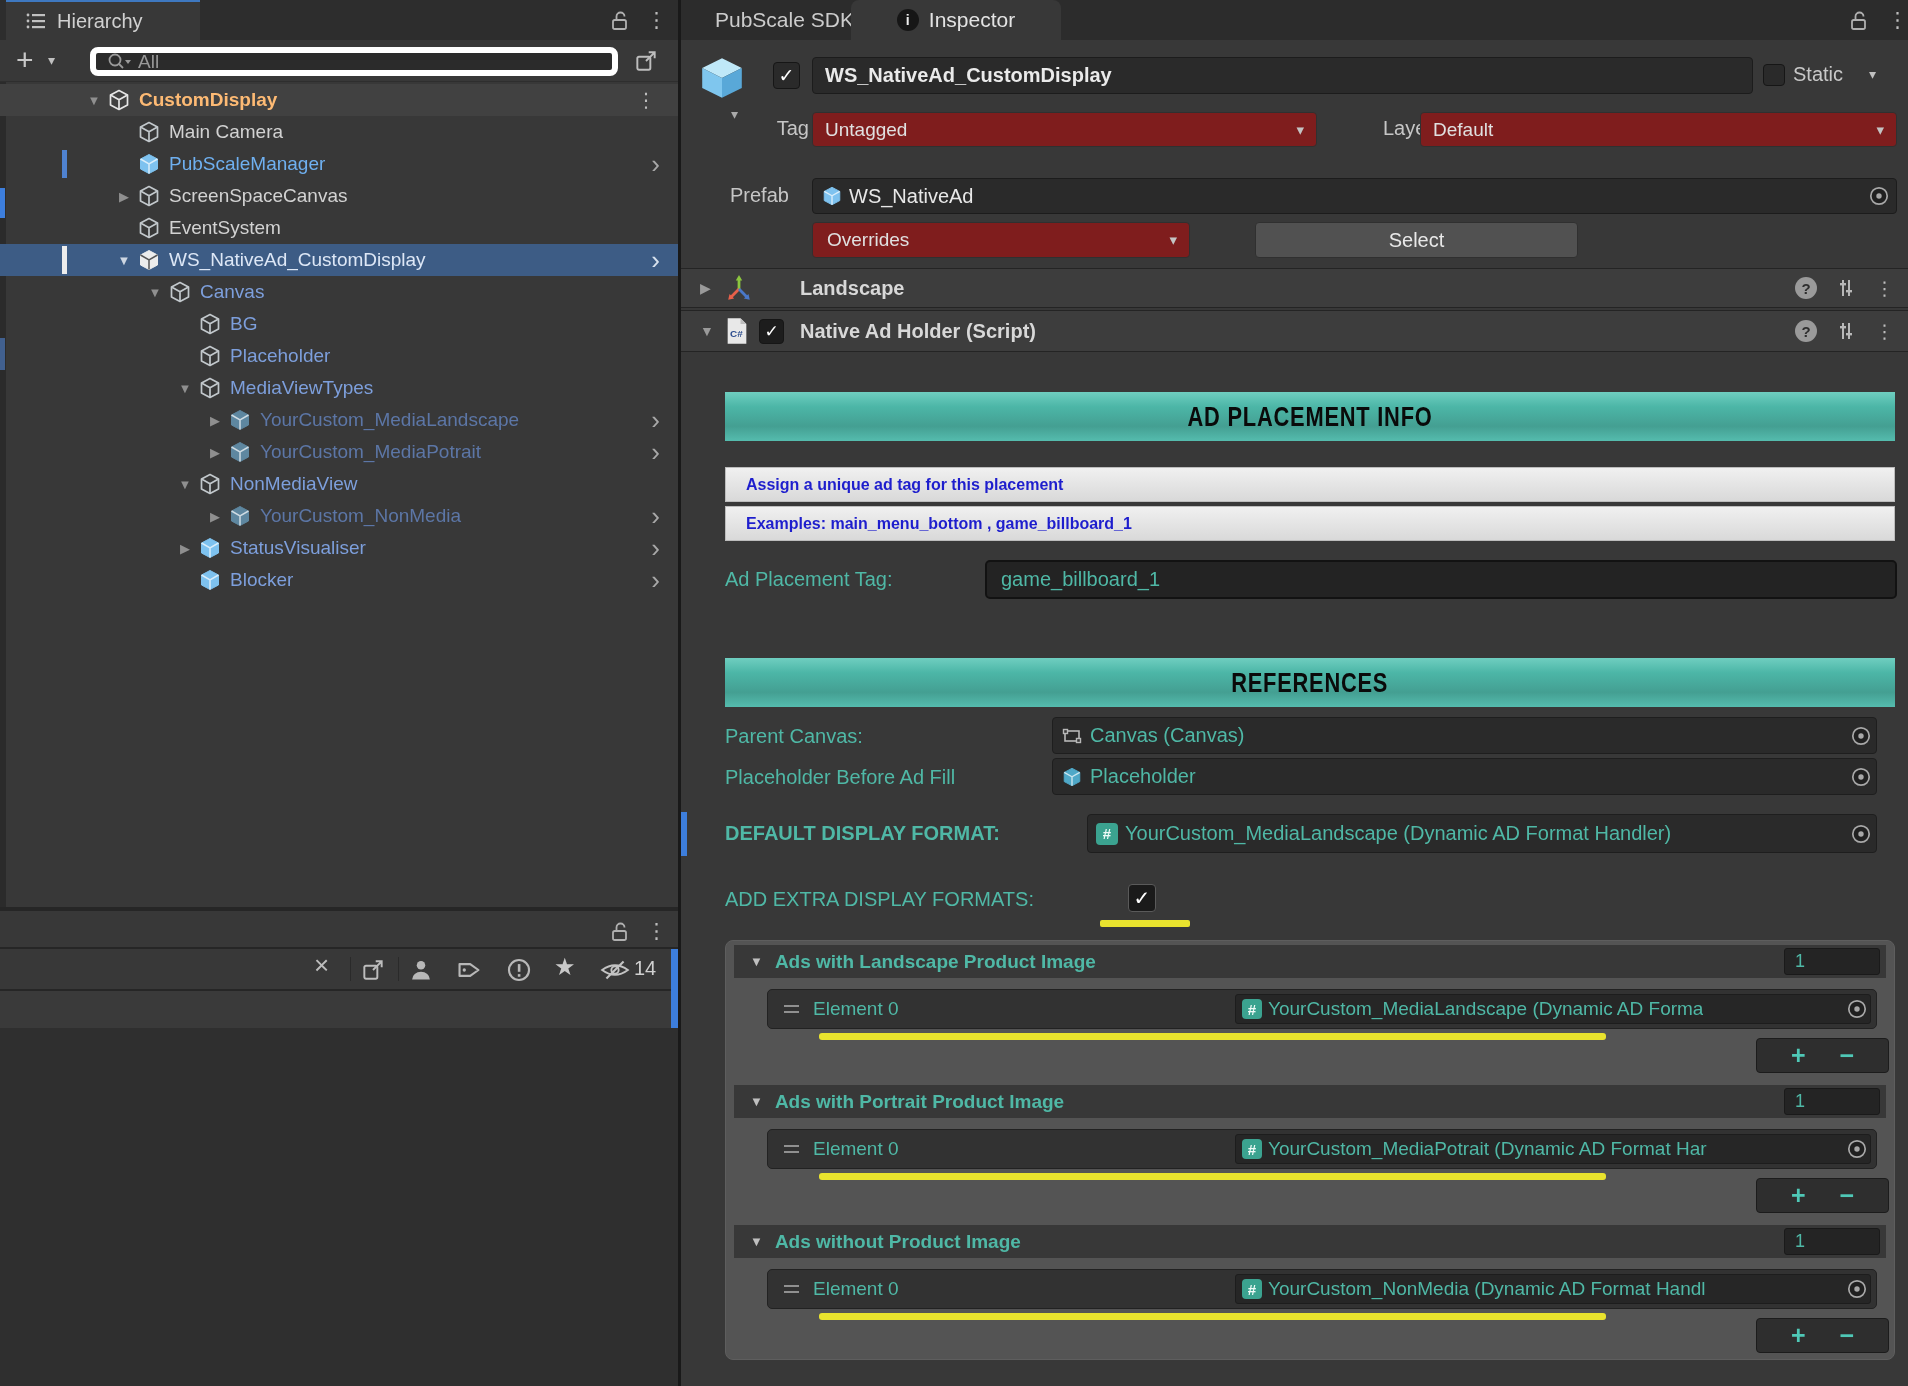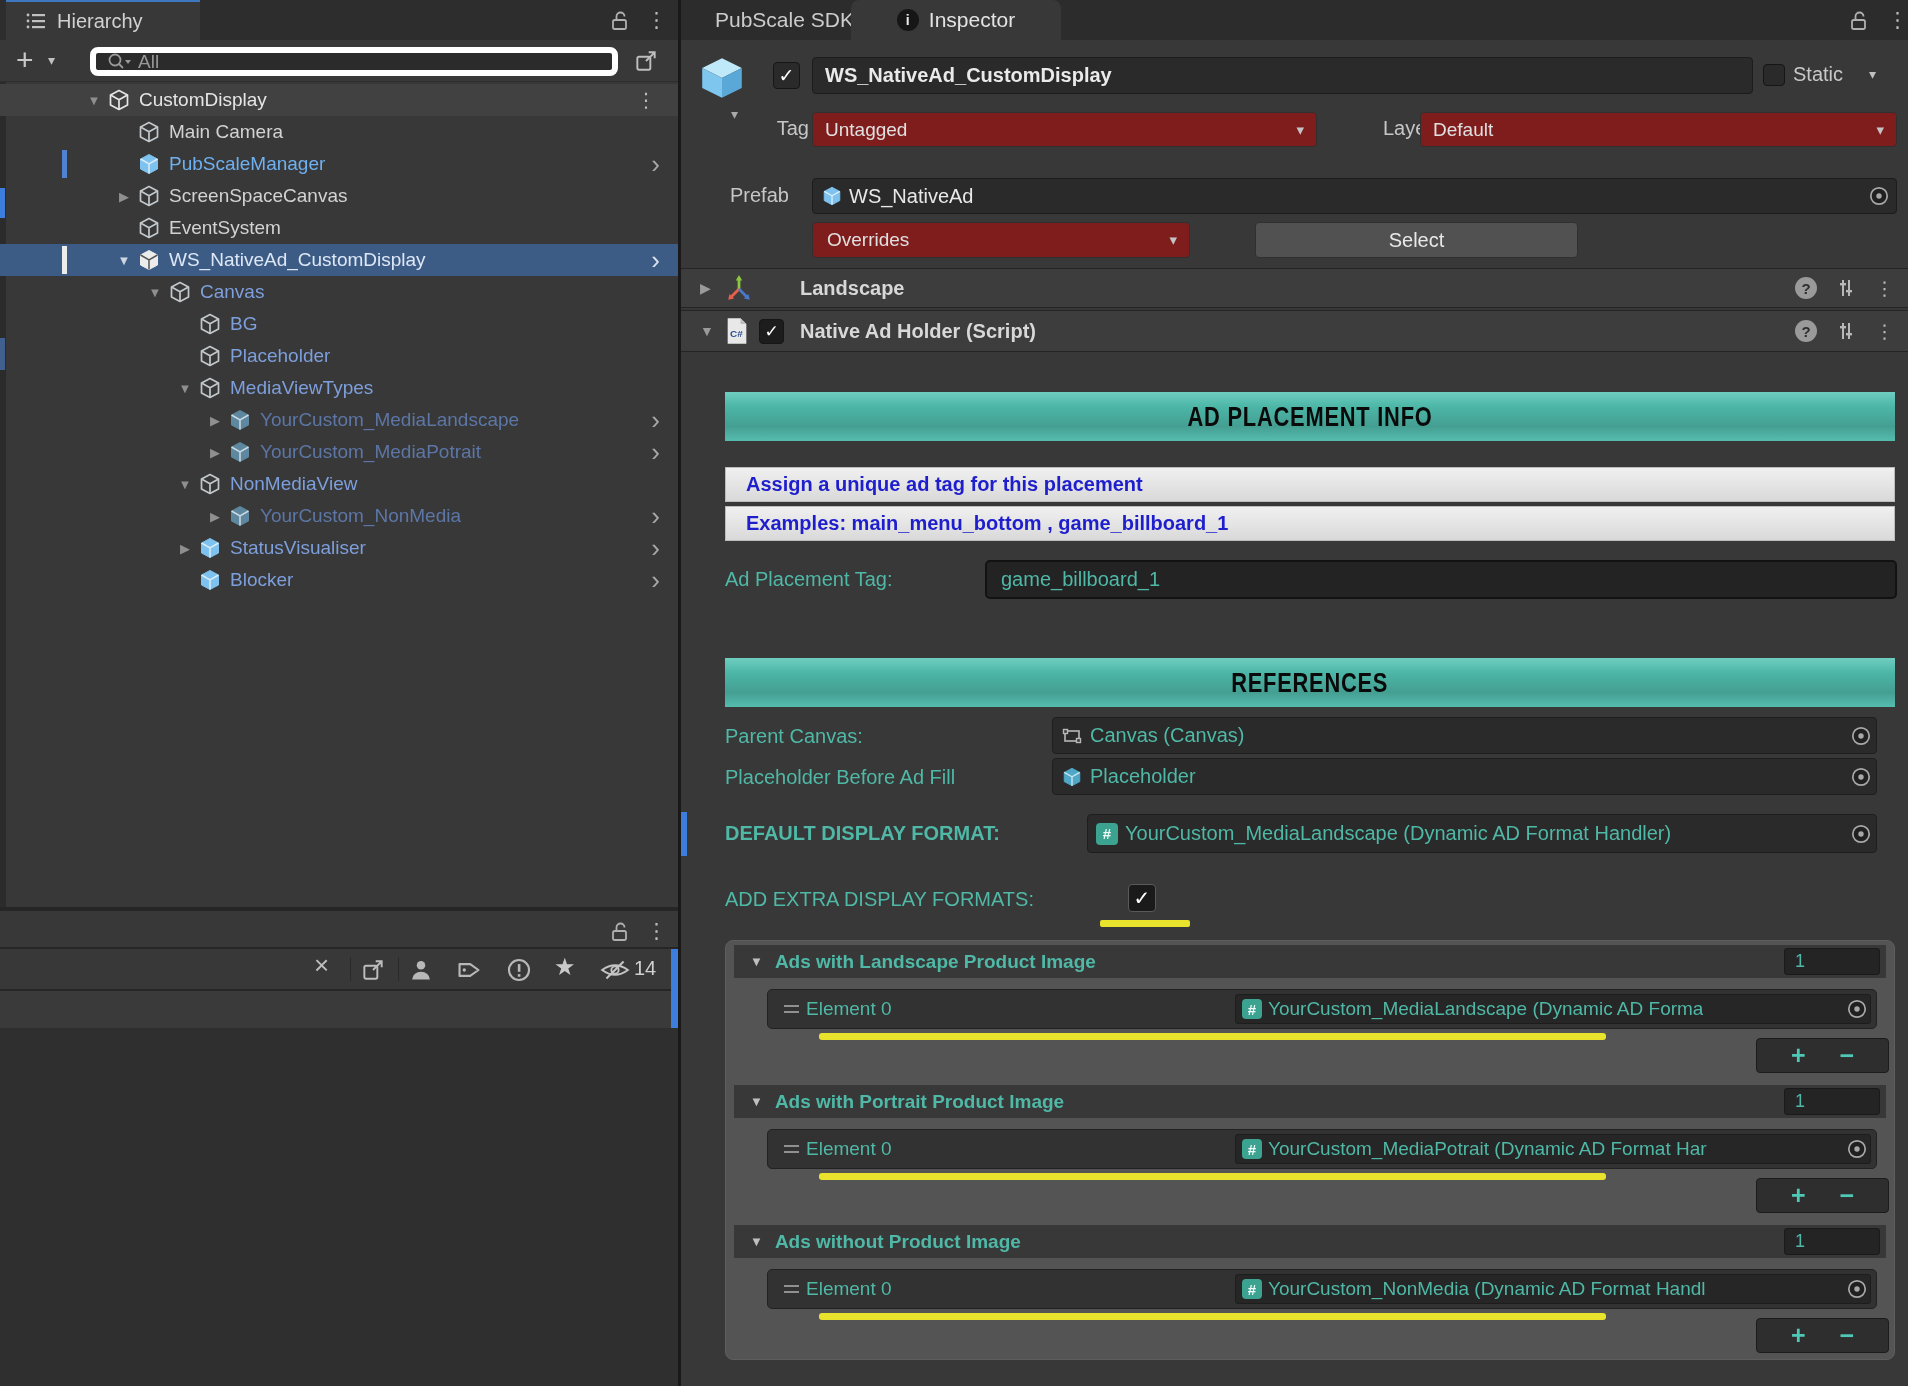--- a/index.html
+++ b/index.html
@@ -43,21 +43,21 @@
   .lvl3 { padding-left:172px; }
   .lvl4 { padding-left:202px; }
   .exp { width:26px; display:inline-flex; justify-content:center; font-size:13px; color:#8f8f8f; flex:none; }
   .cube { width:24px; height:24px; flex:none; margin-right:8px; }
   .hlabel { white-space:nowrap; }
   .t-norm { color:#d2d2d2; }
   .t-blue { color:#7d9fdc; }
   .t-bblue { color:#6fb0f0; }
   .t-dim  { color:#5c76a6; }
   .t-sel  { color:#dde7f6; }
-  .t-bold { font-weight:normal; color:#e5e5e5; }
+  .t-bold { font-weight:bold; color:#fdba74; }
   .chev { position:absolute; right:18px; top:1px; font-size:26px; color:#a8a8a8; font-weight:400; }
   .rowbar { position:absolute; left:62px; top:2px; width:5px; height:28px; }
   .rowbar.blue { background:#4f82d0; }
   .rowbar.white { background:#ececec; }
   .row-kebab { position:absolute; right:22px; top:4px; font-size:20px; color:#bdbdbd; }
 
   
   .mini-div { position:absolute; left:0; width:100%; background:#262626; }
   #mini-header { position:absolute; left:0; top:911px; width:100%; height:36px; background:#383838; }
   #mini-icons { position:absolute; left:0; top:949px; width:100%; height:40px; background:#383838; }
@@ -113,21 +113,21 @@
   .kebab-sm { color:#bdbdbd; font-size:19px; }
 
   .banner { position:absolute; left:44px; width:1170px; height:49px;
     background:linear-gradient(180deg,#6fcec0 0%,#4cb6a7 30%,#449f92 70%,#55bcae 100%);
     display:flex; align-items:center; justify-content:center; }
   .banner span { color:#0a0a0a; font-weight:bold; font-size:28px; letter-spacing:1px;
     display:inline-block; transform:scaleX(.78); }
 
   .helpbox { position:absolute; left:44px; width:1170px; height:35px;
     background:linear-gradient(180deg,#f0f0f0,#d9d9d9); border:1px solid #bcbcbc;
-    display:flex; align-items:center; padding-left:20px; font-size:20px; font-weight:bold; color:#1e1ecd; }
+    display:flex; align-items:center; padding-left:20px; font-size:16px; font-weight:bold; color:#1e1ecd; }
 
   #adtag-lbl { left:44px; top:568px; font-size:20px; }
   #adtag-input { left:304px; top:560px; width:912px; height:39px; background:#232323; border:2px solid #121212; border-radius:5px;
     display:flex; align-items:center; padding-left:14px; font-size:20px; }
 
   .ref-row-lbl { position:absolute; left:44px; font-size:20px; }
   .obj-field { position:absolute; background:#2a2a2a; border:1px solid #1e1e1e; border-radius:4px;
     display:flex; align-items:center; padding-left:8px; gap:7px; font-size:20px; }
   .obj-field .picker { margin-left:auto; margin-right:4px; }
   .hashicon { width:22px; height:22px; border-radius:4px; background:#3ba390; color:#eefaf7; font-weight:bold; font-size:15px;
@@ -141,21 +141,21 @@
   .group { position:absolute; left:0; width:100%; height:136px; }
   .ghead { position:absolute; left:8px; right:8px; top:0; height:33px; background:#383838; display:flex; align-items:center; }
   .garr { margin-left:16px; font-size:13px; color:#c0c0c0; }
   .gtitle { margin-left:12px; font-size:19px; font-weight:bold; color:#4fb8a6; }
   .gcount { position:absolute; right:6px; top:3px; width:96px; height:27px; background:#242424; border:1px solid #1a1a1a; border-radius:3px;
     display:flex; align-items:center; padding-left:10px; font-size:18px; color:#4fb8a6; }
   .gelem { position:absolute; left:41px; top:44px; width:1110px; height:40px; background:#323232; border:1px solid #222222; border-radius:5px;
     display:flex; align-items:center; }
   .ghandle { margin-left:16px; display:inline-flex; flex-direction:column; gap:4px; }
   .ghandle i { display:block; width:15px; height:2px; background:#909090; }
-  .gelabel { margin-left:7px; font-size:19px; color:#4fb8a6; }
+  .gelabel { margin-left:14px; font-size:19px; color:#4fb8a6; }
   .gobj { position:absolute; left:467px; right:5px; top:4px; bottom:4px; background:#262626; border:1px solid #1d1d1d; border-radius:3px;
     display:flex; align-items:center; padding-left:6px; gap:6px; overflow:hidden; }
   .gobj .hashicon { width:20px; height:20px; }
   .gobjtxt { font-size:19px; color:#4fb8a6; white-space:nowrap; overflow:hidden; }
   .gobj .picker { position:absolute; right:2px; top:50%; transform:translateY(-50%); }
   .gyellow { position:absolute; left:93px; top:88px; width:787px; height:7px; background:#e9e32e; border-radius:3px; }
   .gfoot { position:absolute; left:1030px; top:93px; width:133px; height:35px; background:#2e2e2e; border:1px solid #1c1c1c; border-radius:4px;
     display:flex; align-items:center; justify-content:space-evenly; }
   .gfoot span { color:#4fc8b6; font-size:25px; font-weight:bold; line-height:25px; }
 </style>

